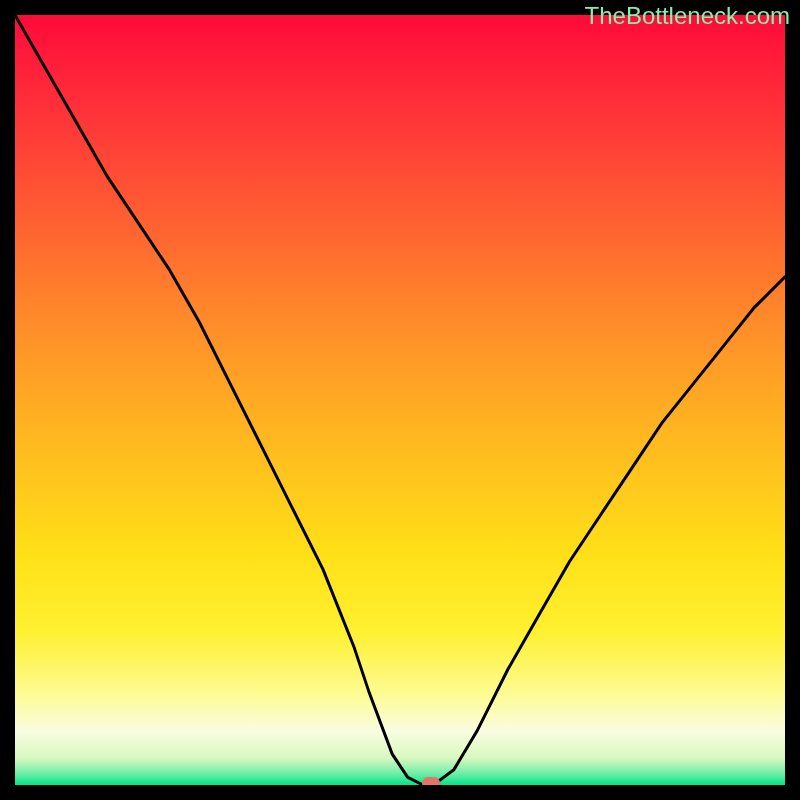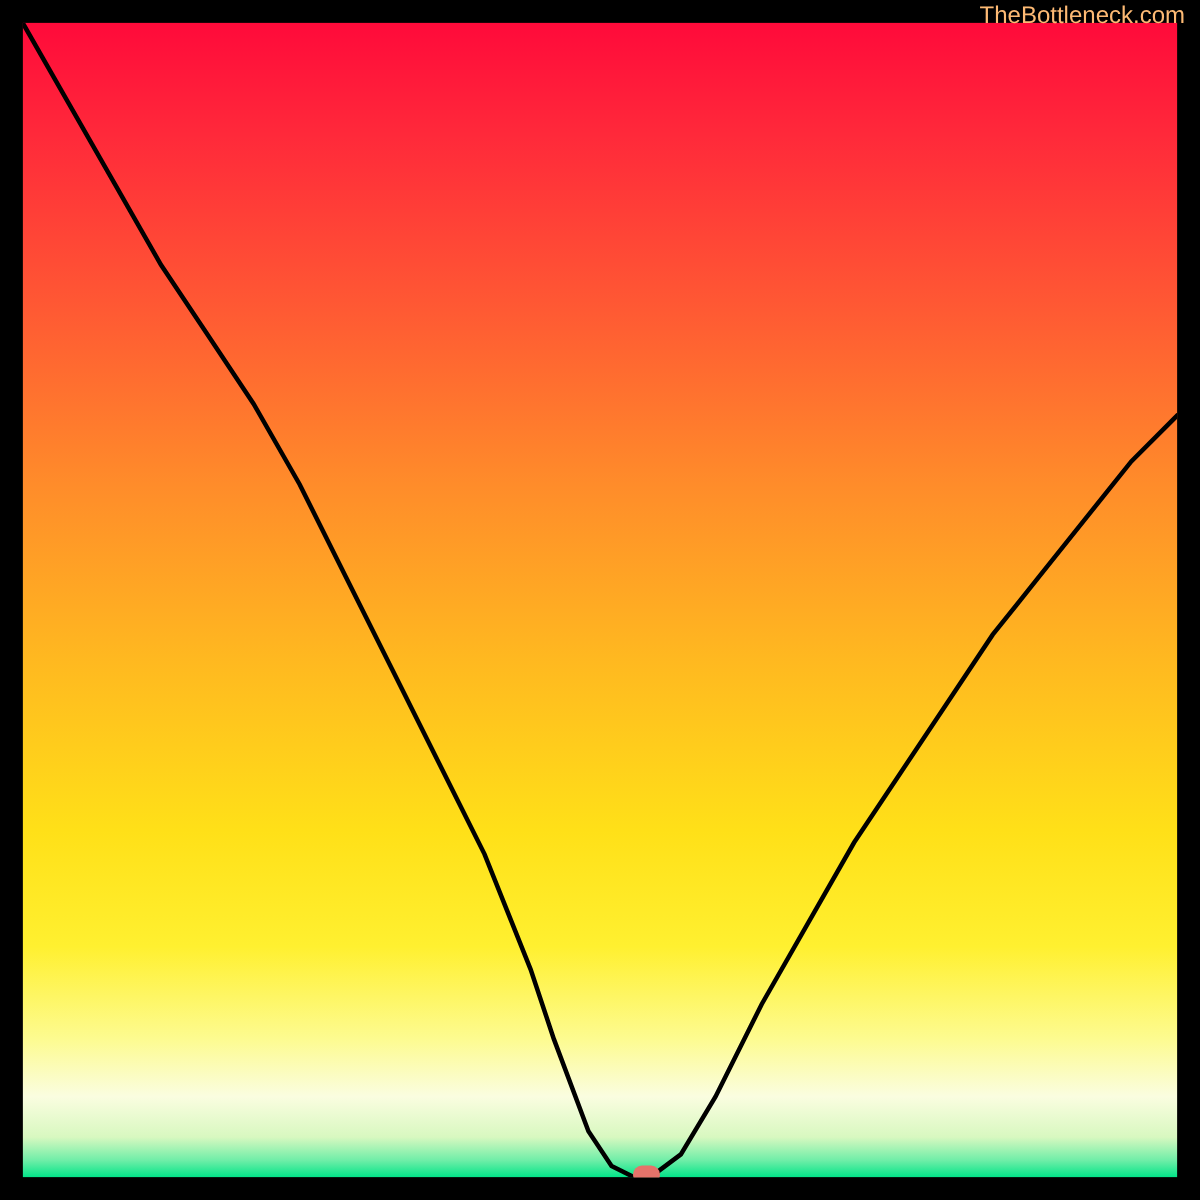--- a/index.html
+++ b/index.html
@@ -8,22 +8,22 @@
     width: 800px;
     height: 800px;
     background: #000;
     position: relative;
     font-family: Arial, sans-serif;
   }
   .watermark {
     position: absolute;
     top: 2px;
     right: 10px;
-    color: #fdba74;
-    font-size: 16px;
+    color: #86efac;
+    font-size: 24px;
     font-weight: normal;
     z-index: 10;
   }
   .plot-area {
     position: absolute;
     left: 15px;
     top: 15px;
     width: 770px;
     height: 770px;
     overflow: hidden;

